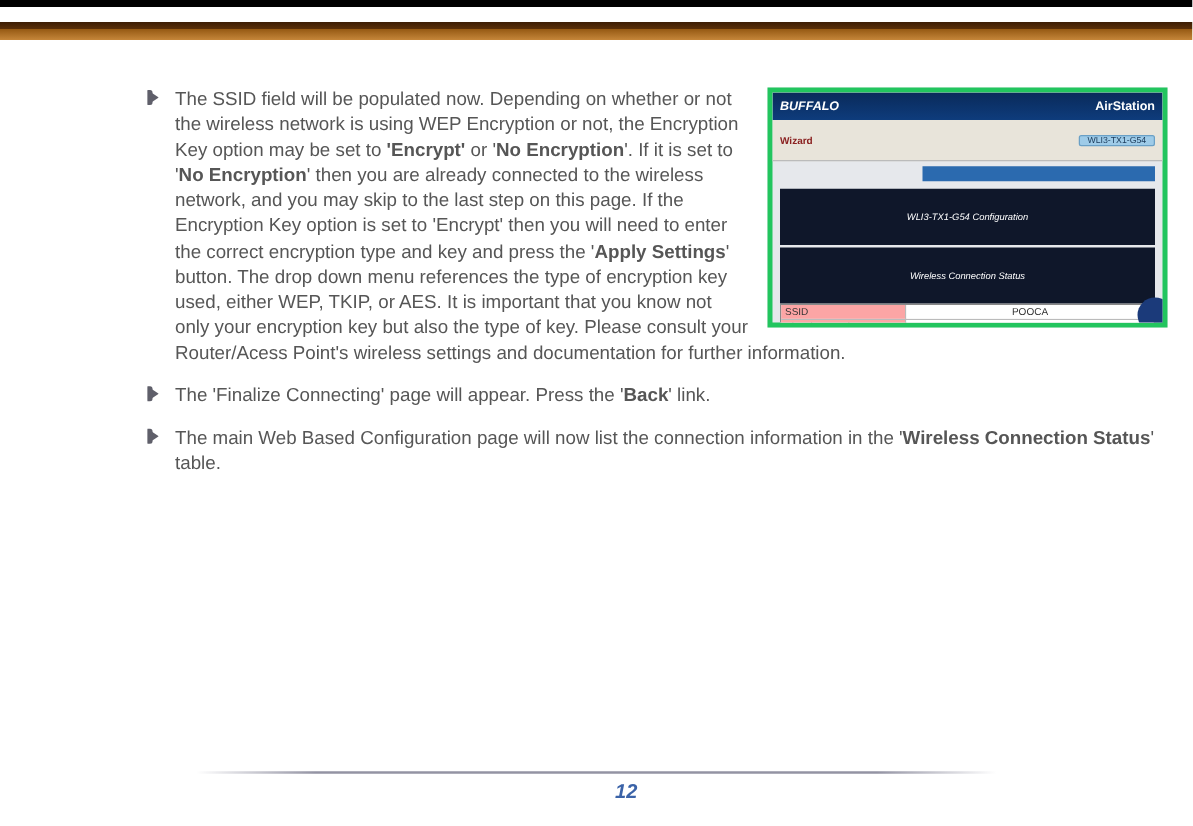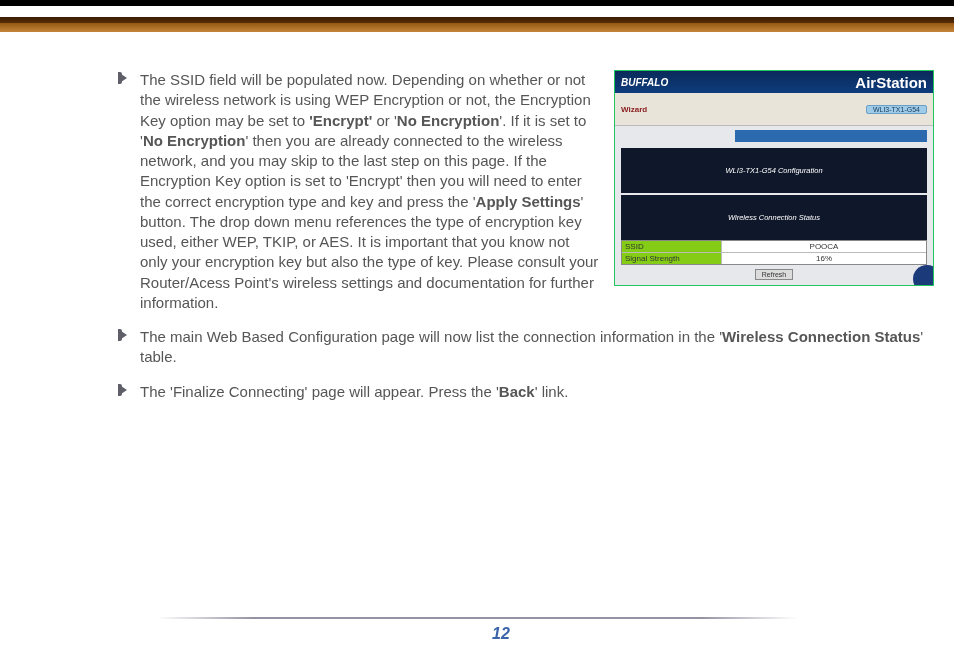--- a/index.html
+++ b/index.html
@@ -48,58 +48,58 @@
     top:-6px;
     width:4px;
     height:12px;
     background:#5f5f6a;
     border-radius:0 2px 2px 0;
   }
   .bullet-text b { font-weight: bold; }
   .screenshot {
     float: right;
     width: 320px;
-    height: 216px;
+    height: 192px;
     margin: 0 0 6px 14px;
-    border: 1px solid #22c55e;
+    border: 4px solid #22c55e;
     background: #e6e8ec;
     font-size: 8px;
     color: #333;
     position: relative;
     overflow: hidden;
   }
   .ss-header {
     display: flex;
     height: 22px;
     background: linear-gradient(#0a2a5a,#0e3c7c);
     color: #fff;
     align-items: center;
     justify-content: space-between;
     padding: 0 6px;
     font-weight: bold;
   }
   .ss-header .brand{font-style:italic;font-size:10px;}
-  .ss-header .air{font-size:15px;}
+  .ss-header .air{font-size:10px;}
   .ss-sub {
     height: 18px;
     background:#e8e4da;
     border-bottom:1px solid #bbb;
     display:flex;
     align-items:center;
     padding:16px 6px;
     justify-content:space-between;
   }
   .ss-sub .wiz{color:#8a2020;font-weight:bold;font-size:8px;}
   .ss-sub .pill{background:#9ecbe8;border:1px solid #6aa0c6;border-radius:2px;padding:0 6px;font-size:7px;color:#1a3a5a;}
   .ss-rightbar{height:12px;background:#2b6aaf;margin:4px 6px 4px 120px;}
   .ss-bluebar{background:#0f172a;color:#fff;font-size:7.5px;padding:18px 4px;margin:6px 6px 0 6px;text-align:center;font-style:italic;}
   .ss-table1{margin:0 6px;border:1px solid #888;background:#f0f0f0;}
   .ss-row{display:flex;border-bottom:1px solid #bbb;}
   .ss-row:last-child{border-bottom:none;}
-  .ss-cell-l{flex:0 0 100px;padding:1px 3px;border-right:1px solid #bbb;background:#84cc16;}
+  .ss-cell-l{flex:0 0 100px;padding:1px 3px;border-right:1px solid #bbb;background:#fca5a5;}
   .ss-cell-r{flex:1;padding:1px 3px;background:#fff;text-align:center;}
   .ss-refresh{text-align:center;margin:4px 6px 6px;}
   .ss-btn{display:inline-block;background:#dcdcdc;border:1px solid #888;padding:1px 6px;font-size:7px;}
   .ss-panel{margin:3px 6px;border:1px solid #888;background:#fff;}
   .ss-prow{display:flex;border-bottom:1px solid #ccc;align-items:center;padding:1px 2px;}
   .ss-prow:last-child{border-bottom:none;}
   .ss-plabel{flex:0 0 104px;font-size:7px;}
   .ss-pq{display:inline-block;width:9px;height:9px;border:1px solid #5a7;color:#2a6;text-align:center;line-height:8px;border-radius:2px;margin-left:2px;font-size:7px;}
   .ss-pval{flex:1;font-size:7px;display:flex;align-items:center;gap:3px;}
   .ss-input{border:1px solid #999;background:#fff;padding:0 2px;height:10px;display:inline-block;min-width:40px;line-height:10px;}
@@ -206,26 +206,26 @@
     <div class="ss-corner"></div>
   </div>
 
   <div class="bullet-block">
     <span class="bullet-icon"></span>
     <span class="bullet-text">The SSID field will be populated now.  Depending on whether or not the wireless network is using WEP Encryption or not, the Encryption Key option may be set  to <b>'Encrypt'</b> or '<b>No Encryption</b>'.  If it is set to '<b>No Encryption</b>' then you are already connected to the wireless network, and you may skip to the last step on this page.  If the Encryption Key option is set to 'Encrypt' then you will need to enter the correct encryption type and key and press the '<b>Apply Settings</b>' button.  The drop down menu references the type of encryption key used, either WEP, TKIP, or AES.  It is important that you know not only your encryption key but also the type of key.  Please consult your Router/Acess Point's wireless settings and documentation for further information.</span>
   </div>
 
   <div class="bullet-block">
     <span class="bullet-icon"></span>
-    <span class="bullet-text">The main Web Based Configuration page will now list the connection information in the '<b>Wireless Connection Status</b>' table.</span>
+    <span class="bullet-text">The 'Finalize Connecting' page will appear. Press the '<b>Back</b>' link.</span>
   </div>
 
   <div class="bullet-block">
     <span class="bullet-icon"></span>
-    <span class="bullet-text">The 'Finalize Connecting' page will appear. Press the '<b>Back</b>' link.</span>
+    <span class="bullet-text">The main Web Based Configuration page will now list the connection information in the '<b>Wireless Connection Status</b>' table.</span>
   </div>
 
 </div>
 
 <div class="footer">
   <div class="hr-line"></div>
   <div class="page-num">12</div>
 </div>
 
 </body></html>

